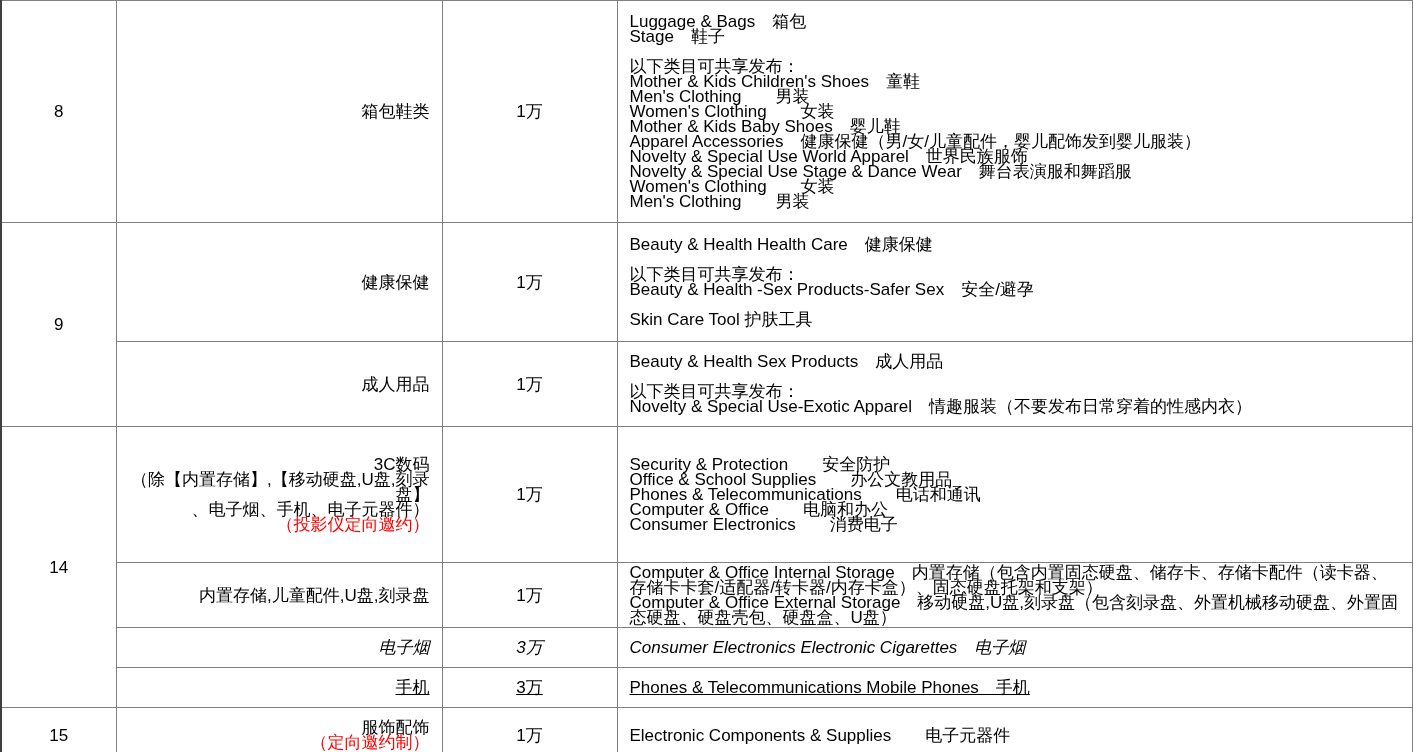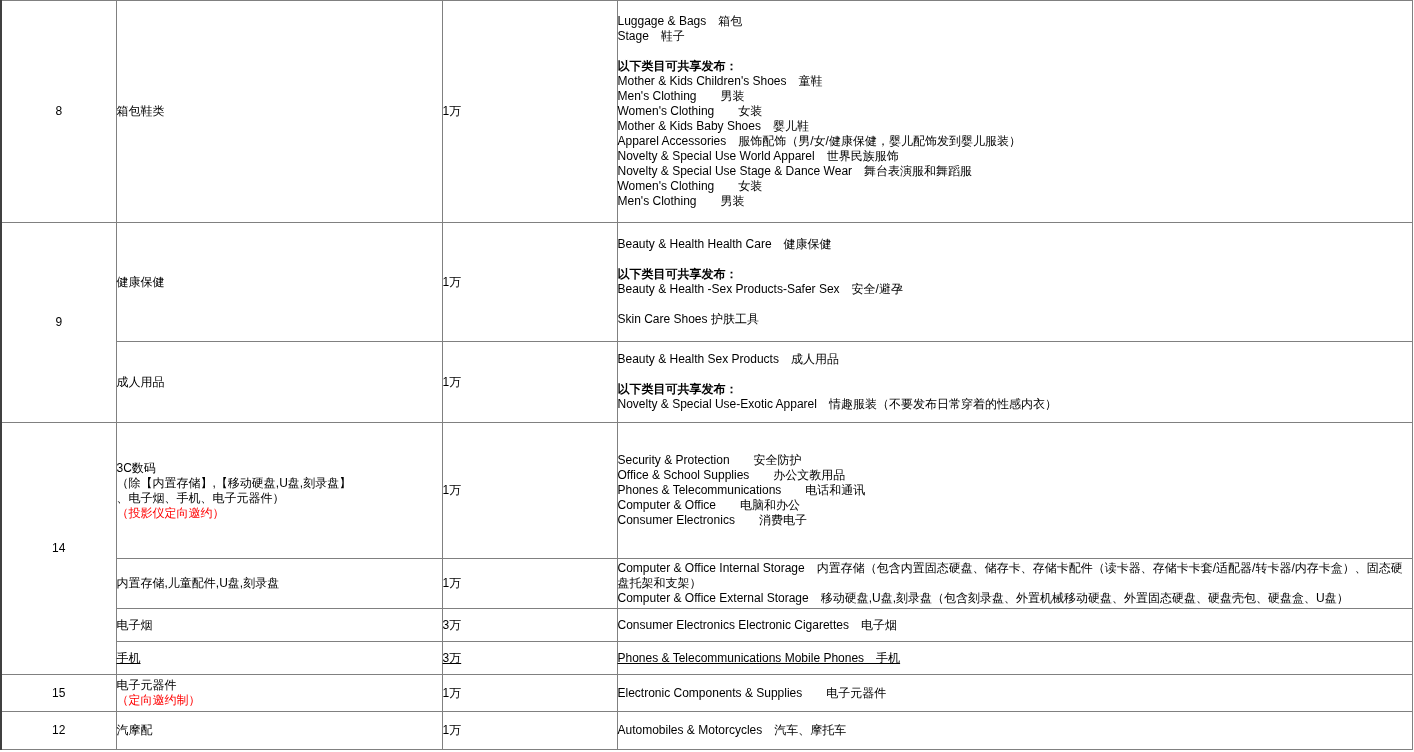--- a/index.html
+++ b/index.html
@@ -23,62 +23,62 @@
     border-collapse: collapse;
     table-layout: fixed;
     width: 1411px;
     margin: 0;
     border-top: 1px solid #808080;
     border-left: 2px solid #404040;
   }
   table.grid td {
     border-right: 1px solid #808080;
     border-bottom: 1px solid #808080;
-    padding: 0;
-    vertical-align: middle;
-    font-size: 12px;
+    padding: 12px;
+    vertical-align: middle;
+    font-size: 17px;
     line-height: 15px;
     color: #000;
   }
   
   col.c-idx   { width: 115px; }
   col.c-cat   { width: 326px; }
   col.c-amt   { width: 175px; }
   col.c-desc  { width: 795px; }
 
   td.idx {
     text-align: center;
     vertical-align: middle;
     font-size: 11.5px;
   }
   td.cat {
-    text-align: left;
+    text-align: right;
     vertical-align: middle;
     padding: 2px 4px;
   }
   td.amt {
-    text-align: left;
+    text-align: center;
     vertical-align: middle;
   }
   td.desc {
     text-align: left;
     vertical-align: top;
     padding: 6px 0 4px 6px;
     line-height: 15px;
     white-space: normal;
   }
   td.desc.mid {
     vertical-align: middle;
     padding-top: 2px;
     padding-bottom: 2px;
   }
   .cat-main { display: block; }
   .cat-sub  { display: block; }
   .red { color: #ff0000; display: block; }
-  .bold { font-weight: bold; display: block; }
+  .bold { font-weight: normal; display: block; }
   .blank-line { display: block; height: 15px; }
   .line { display: block; }
 </style>
 </head>
 <body>
 
 <div id="sheet">
   <table class="grid">
     <colgroup>
       <col class="c-idx">
@@ -95,40 +95,40 @@
           <td class="amt">1万</td>
           <td class="desc">
             <span class="line">Luggage &amp; Bags　箱包</span>
             <span class="line">Stage　鞋子</span>
             <span class="blank-line"></span>
             <span class="line bold">以下类目可共享发布：</span>
             <span class="line">Mother &amp; Kids Children's Shoes　童鞋</span>
             <span class="line">Men's Clothing　　男装</span>
             <span class="line">Women's Clothing　　女装</span>
             <span class="line">Mother &amp; Kids Baby Shoes　婴儿鞋</span>
-            <span class="line">Apparel Accessories　服饰配饰（男/女/健康保健，婴儿配饰发到婴儿服装）</span>
+            <span class="line">Apparel Accessories　健康保健（男/女/儿童配件，婴儿配饰发到婴儿服装）</span>
             <span class="line">Novelty &amp; Special Use World Apparel　世界民族服饰</span>
             <span class="line">Novelty &amp; Special Use Stage &amp; Dance Wear　舞台表演服和舞蹈服</span>
             <span class="line">Women's Clothing　　女装</span>
             <span class="line">Men's Clothing　　男装</span>
           </td>
         </tr>
         <tr style="height: 119px;">
           <td class="idx" rowspan="2">9</td>
           <td class="cat">
             <span class="cat-main">健康保健</span>
           </td>
           <td class="amt">1万</td>
           <td class="desc">
             <span class="line">Beauty &amp; Health Health Care　健康保健</span>
             <span class="blank-line"></span>
             <span class="line bold">以下类目可共享发布：</span>
             <span class="line">Beauty &amp; Health -Sex Products-Safer Sex　安全/避孕</span>
             <span class="blank-line"></span>
-            <span class="line">Skin Care Shoes 护肤工具</span>
+            <span class="line">Skin Care Tool 护肤工具</span>
           </td>
         </tr>
         <tr style="height: 81px;">
           <td class="cat">
             <span class="cat-main">成人用品</span>
           </td>
           <td class="amt">1万</td>
           <td class="desc">
             <span class="line">Beauty &amp; Health Sex Products　成人用品</span>
             <span class="blank-line"></span>
@@ -156,42 +156,42 @@
         <tr style="height: 49px;">
           <td class="cat">
             <span class="cat-main">内置存储,儿童配件,U盘,刻录盘</span>
           </td>
           <td class="amt">1万</td>
           <td class="desc mid">
             <span class="line">Computer &amp; Office Internal Storage　内置存储（包含内置固态硬盘、储存卡、存储卡配件（读卡器、存储卡卡套/适配器/转卡器/内存卡盒）、固态硬盘托架和支架）</span>
             <span class="line">Computer &amp; Office External Storage　移动硬盘,U盘,刻录盘（包含刻录盘、外置机械移动硬盘、外置固态硬盘、硬盘壳包、硬盘盒、U盘）</span>
           </td>
         </tr>
-        <tr style="height: 33px;">
+        <tr style="height: 33px; font-style: italic;">
           <td class="cat">
             <span class="cat-main">电子烟</span>
           </td>
           <td class="amt">3万</td>
           <td class="desc mid">
             <span class="line">Consumer Electronics Electronic Cigarettes　电子烟</span>
           </td>
         </tr>
         <tr style="height: 33px; text-decoration: underline;">
           <td class="cat">
             <span class="cat-main">手机</span>
           </td>
           <td class="amt">3万</td>
           <td class="desc mid">
             <span class="line">Phones &amp; Telecommunications Mobile Phones　手机</span>
           </td>
         </tr>
         <tr style="height: 37px;">
           <td class="idx" rowspan="1">15</td>
           <td class="cat">
-            <span class="cat-main">电子元器件</span>
+            <span class="cat-main">服饰配饰</span>
             <span class="red">（定向邀约制）</span>
           </td>
           <td class="amt">1万</td>
           <td class="desc mid">
             <span class="line">Electronic Components &amp; Supplies　　电子元器件</span>
           </td>
         </tr>
         <tr style="height: 38px;">
           <td class="idx" rowspan="1">12</td>
           <td class="cat">

